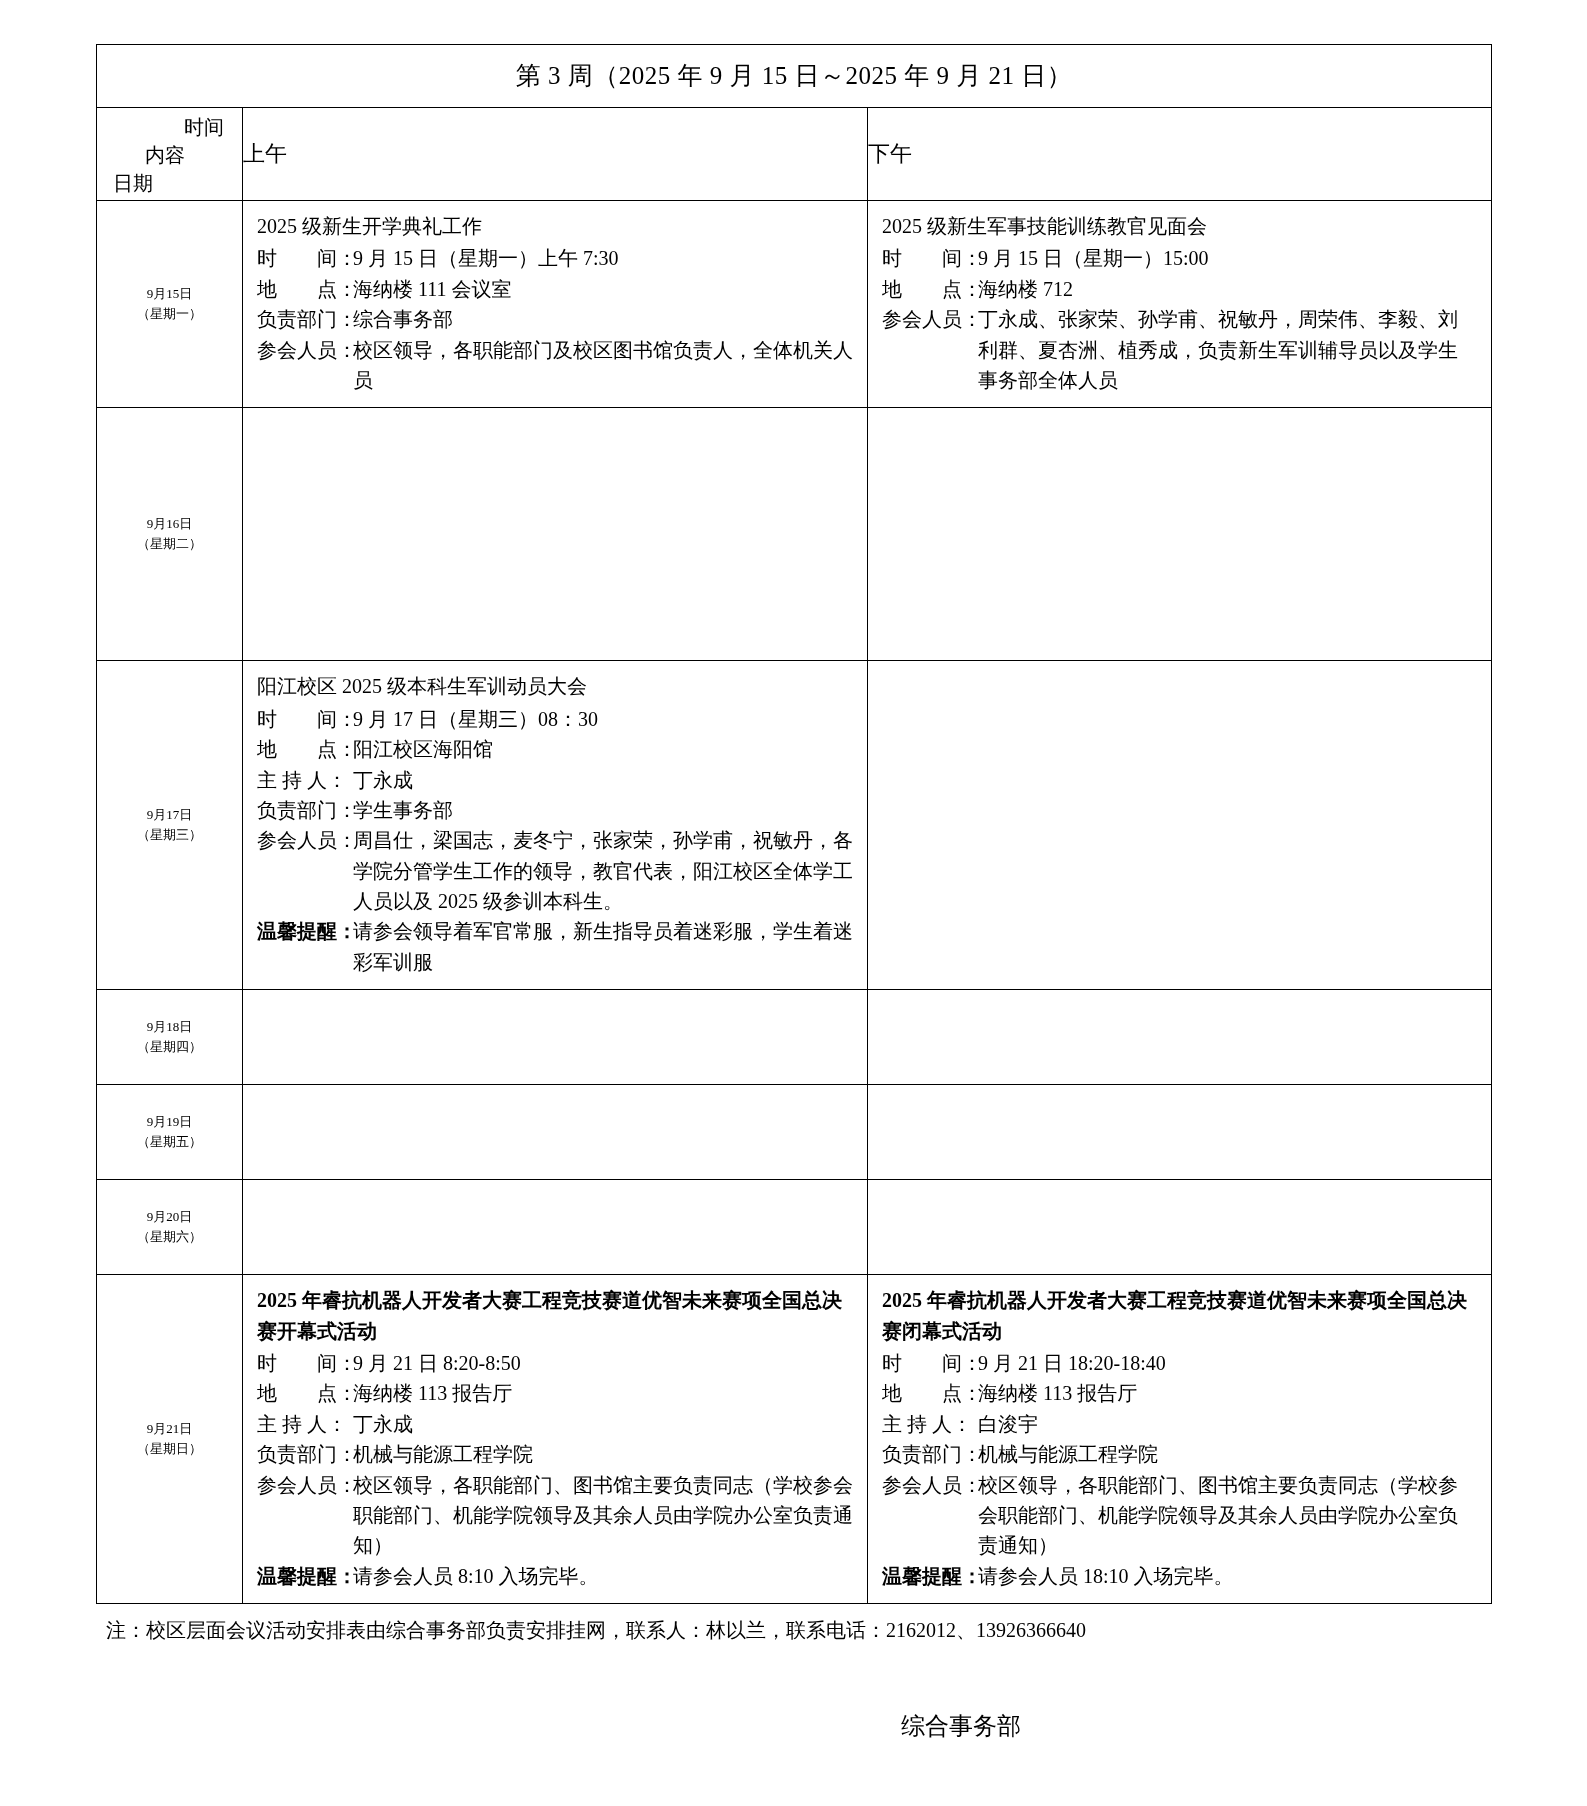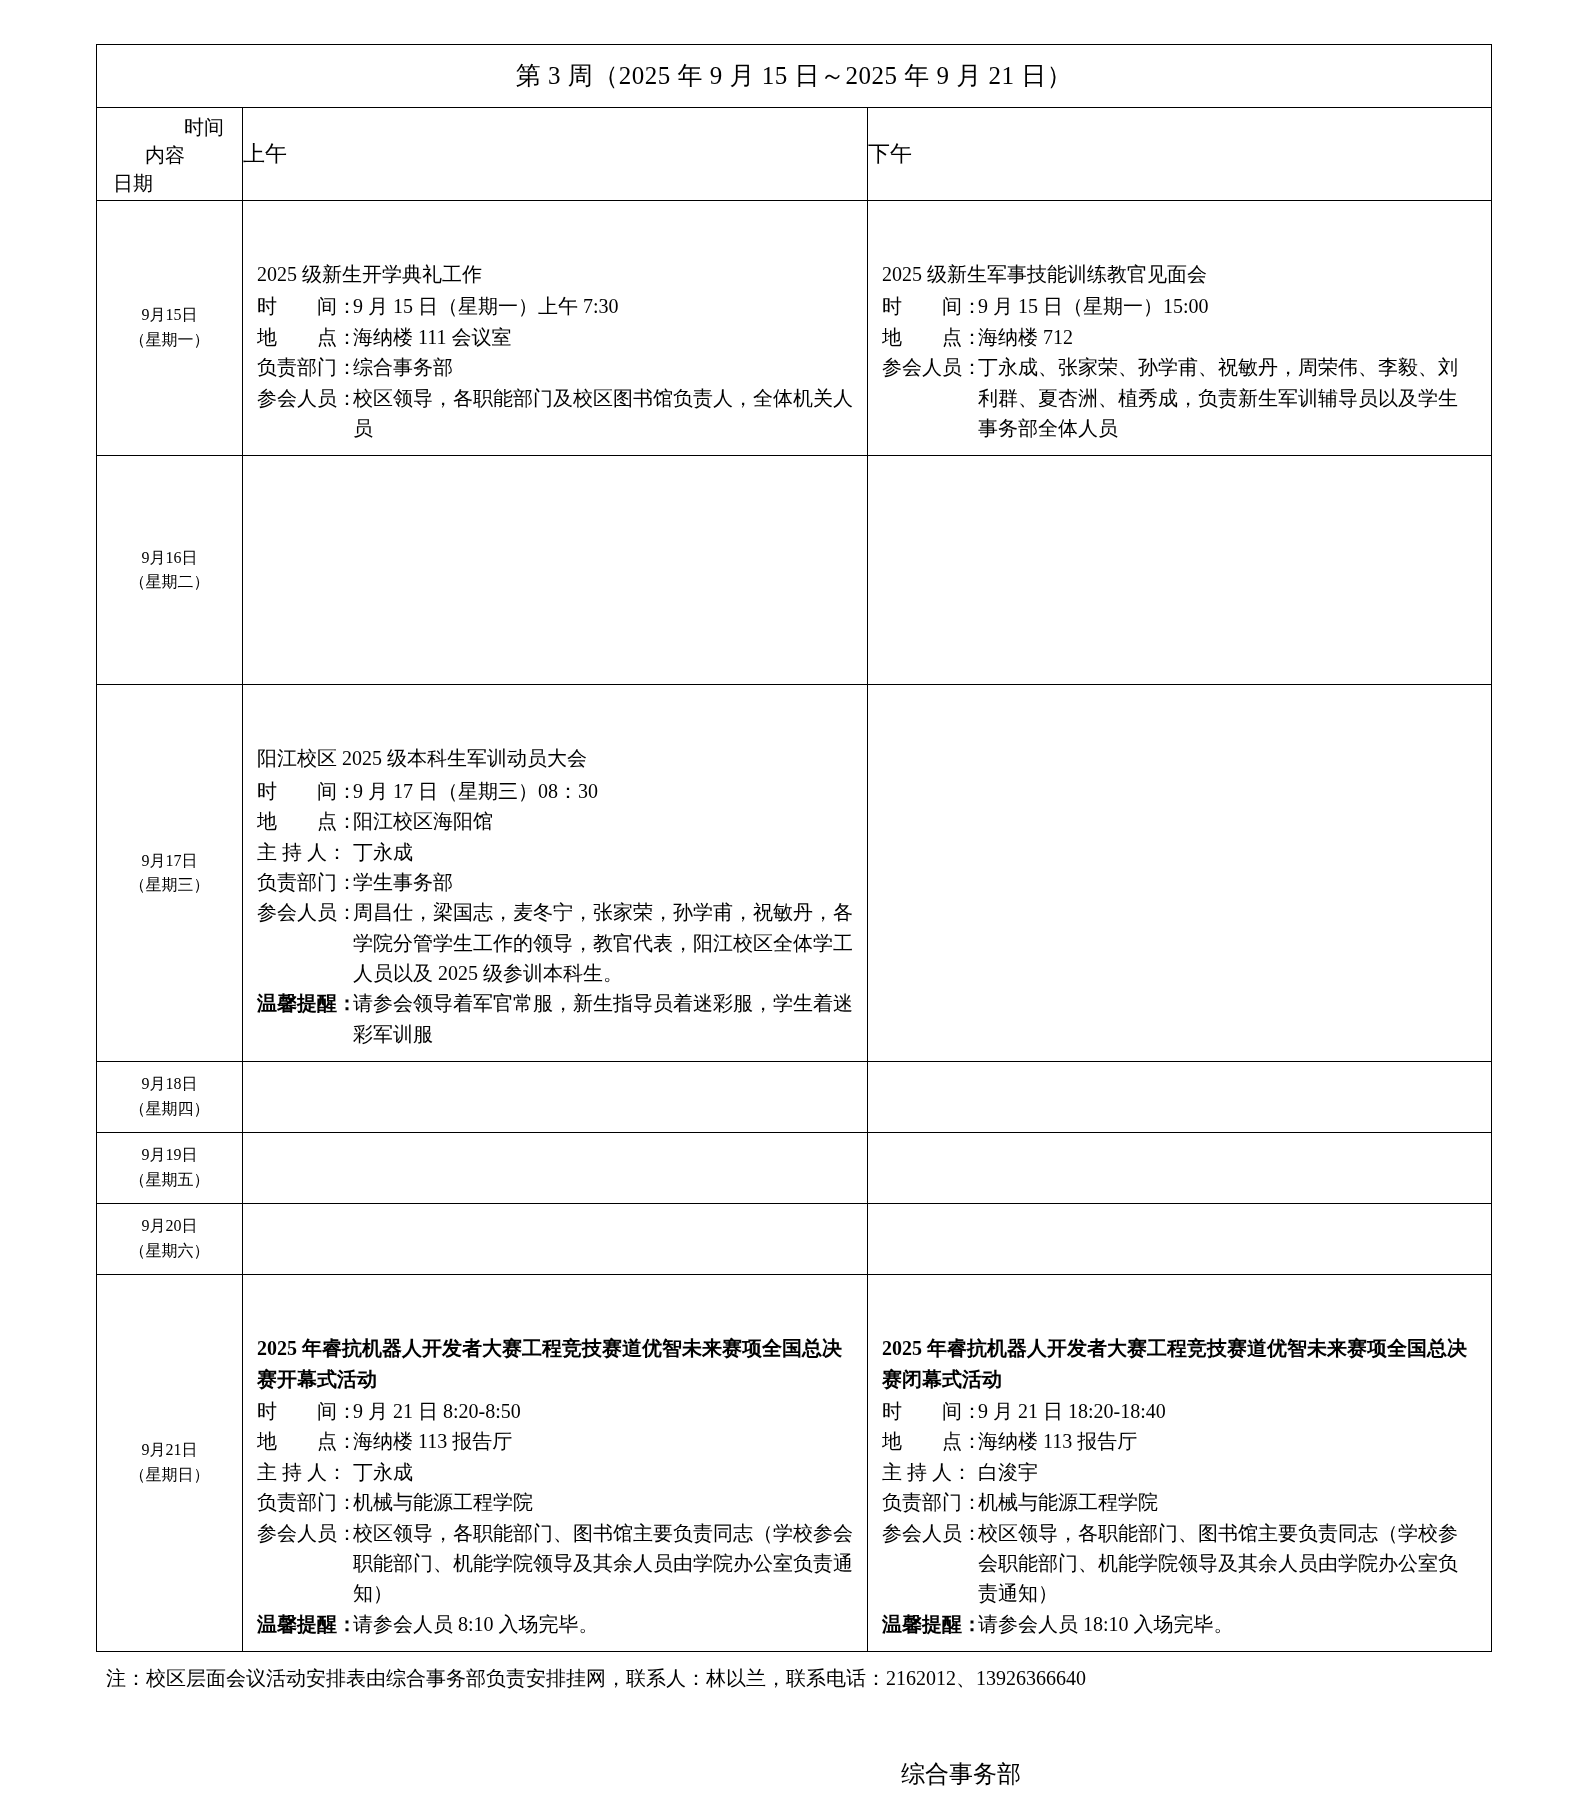--- a/index.html
+++ b/index.html
@@ -68,33 +68,32 @@
   }
   .corner-date {
     position: absolute;
     top: 61px;
     left: 16px;
   }
   .day-cell {
     width: 146px;
     text-align: center;
     vertical-align: middle !important;
-    font-size: 16px;
+    font-size: 13px;
     line-height: 1.55;
-    padding: 4px 2px !important;
+    padding: 16px 2px !important;
   }
   .evt-cell {
     padding: 10px 14px 12px 14px !important;
     font-size: 20px;
     line-height: 1.52;
   }
   .evt-title {
     font-size: 20px;
     margin-bottom: 2px;
-    margin-top: 48px;
   }
   .evt-row {
     display: flex;
     align-items: flex-start;
   }
   .evt-label {
     flex: 0 0 auto;
     white-space: nowrap;
   }
   .evt-label.w4 {

